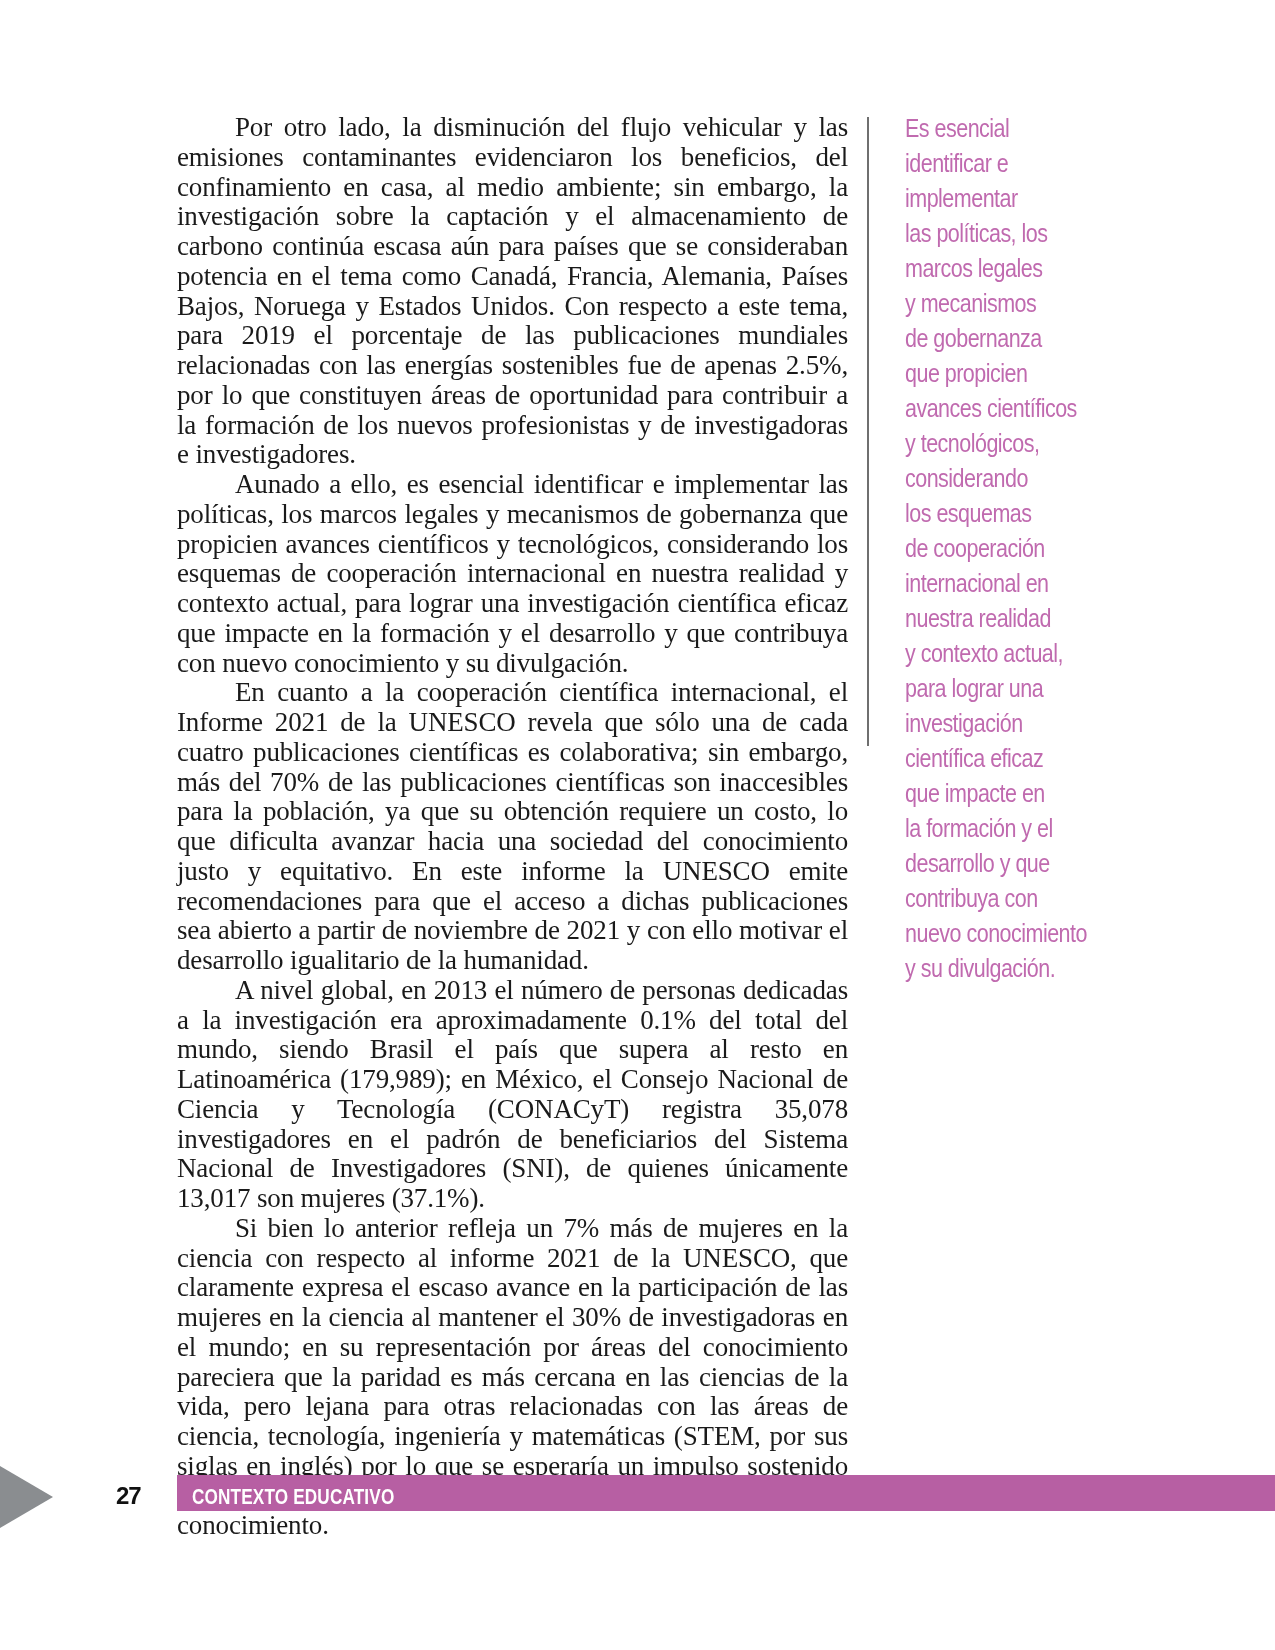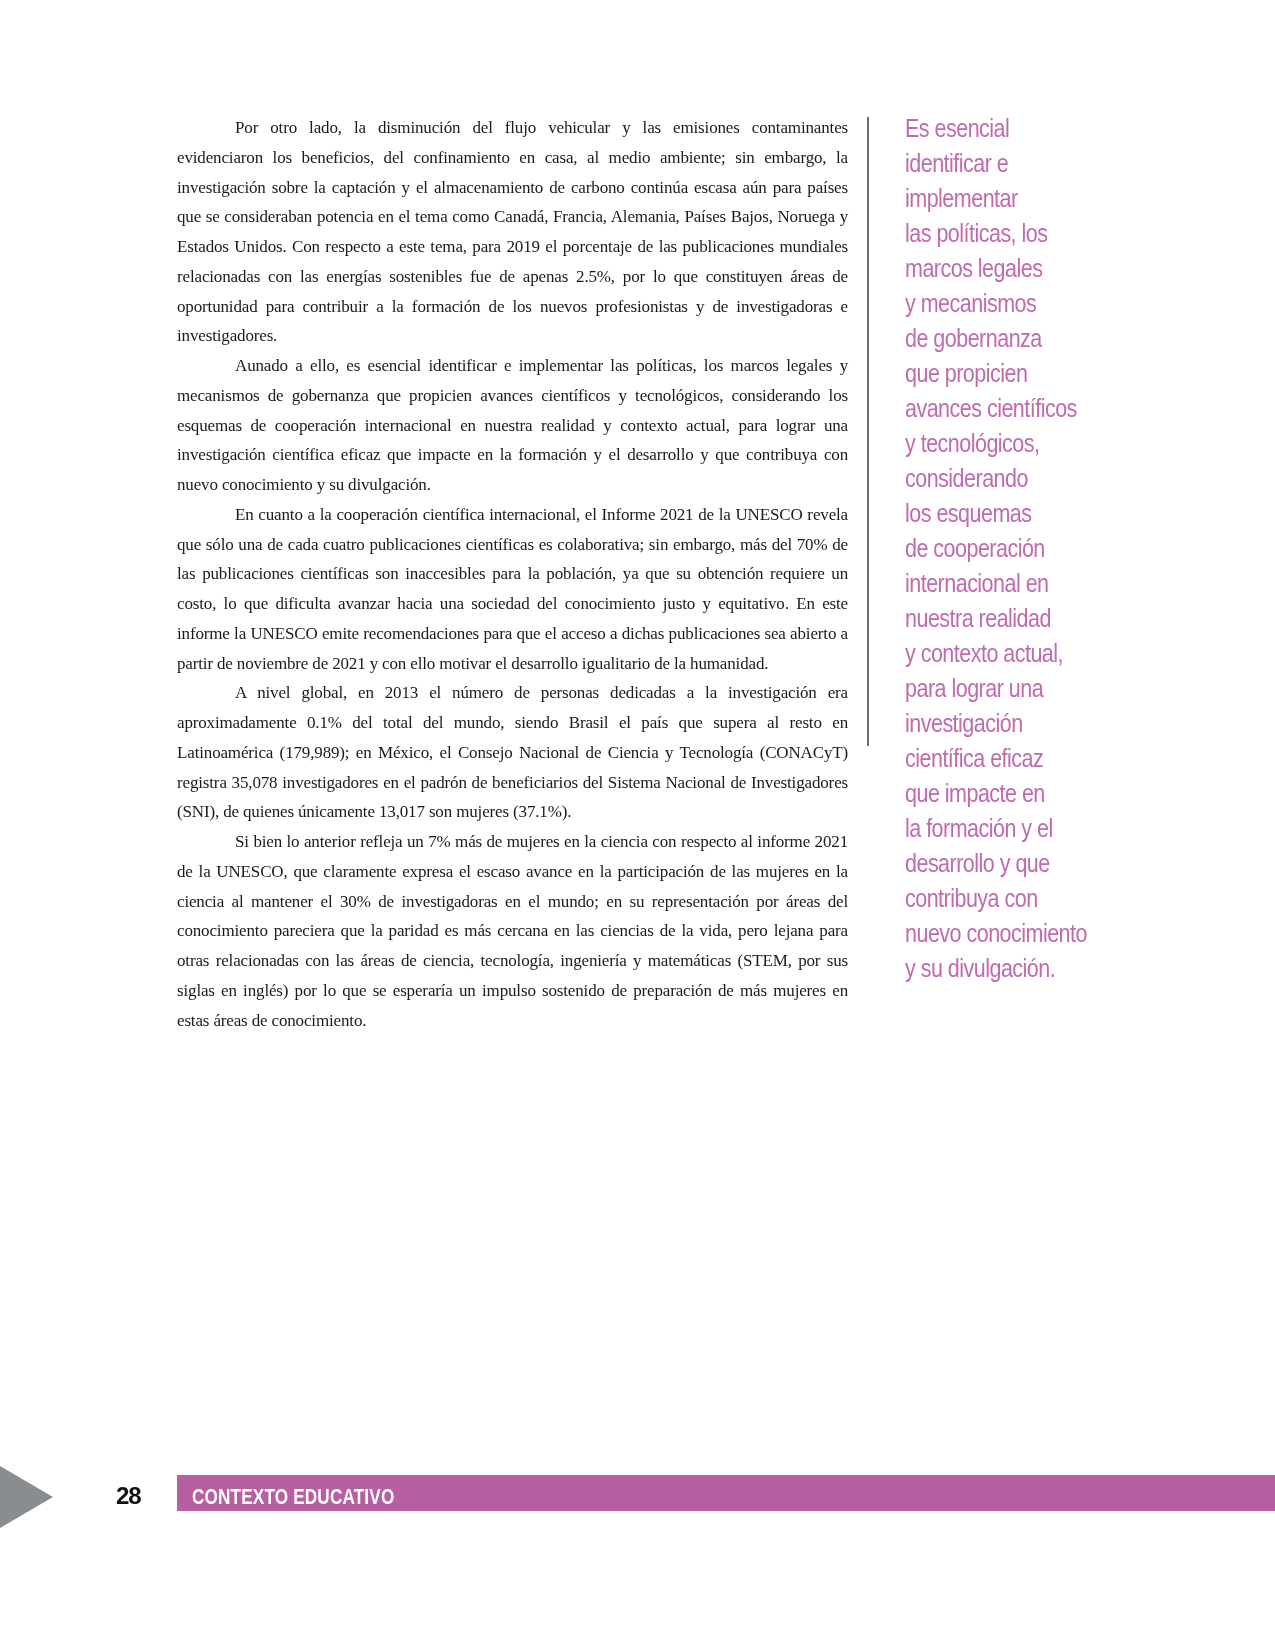--- a/index.html
+++ b/index.html
@@ -2,21 +2,21 @@
 <html><head>
 <meta charset="utf-8">
 <style>
   html, body { margin:0; padding:0; background:#ffffff; }
   body { width:1275px; height:1650px; position:relative; overflow:hidden; }
   .page { position:absolute; inset:0; background:#fff; }
 
   .body-col {
     position:absolute; left:177px; top:113px; width:671px;
     font-family:"Liberation Serif","DejaVu Serif",serif;
-    font-size:17px; line-height:29.75px; color:#1a1a1a;
+    font-size:27px; line-height:29.75px; color:#1a1a1a;
     text-align:justify; letter-spacing:-0.15px;
   }
   .body-col p { margin:0; text-indent:58px; hyphens:auto; }
   .body-col p.first { text-indent:58px; }
 
   .rule {
     position:absolute; left:867px; top:117px; width:1.5px; height:629px;
     background:#6f6f6f;
   }
 
@@ -87,18 +87,18 @@
     <span class="line">científica eficaz</span>
     <span class="line">que impacte en</span>
     <span class="line">la formación y el</span>
     <span class="line">desarrollo y que</span>
     <span class="line">contribuya con</span>
     <span class="line">nuevo conocimiento</span>
     <span class="line">y su divulgación.</span>
   </div>
 
   <div class="footer-triangle" id="footer-triangle" style="border-left-color: rgb(138, 141, 144);"></div>
-  <div class="page-number">28</div>
+  <div class="page-number">27</div>
   <div class="section-bar" id="section-bar" style="background: rgb(183, 95, 163);">
     <span class="section-label">CONTEXTO EDUCATIVO</span>
   </div>
 
 </div>
 
 </body></html>

